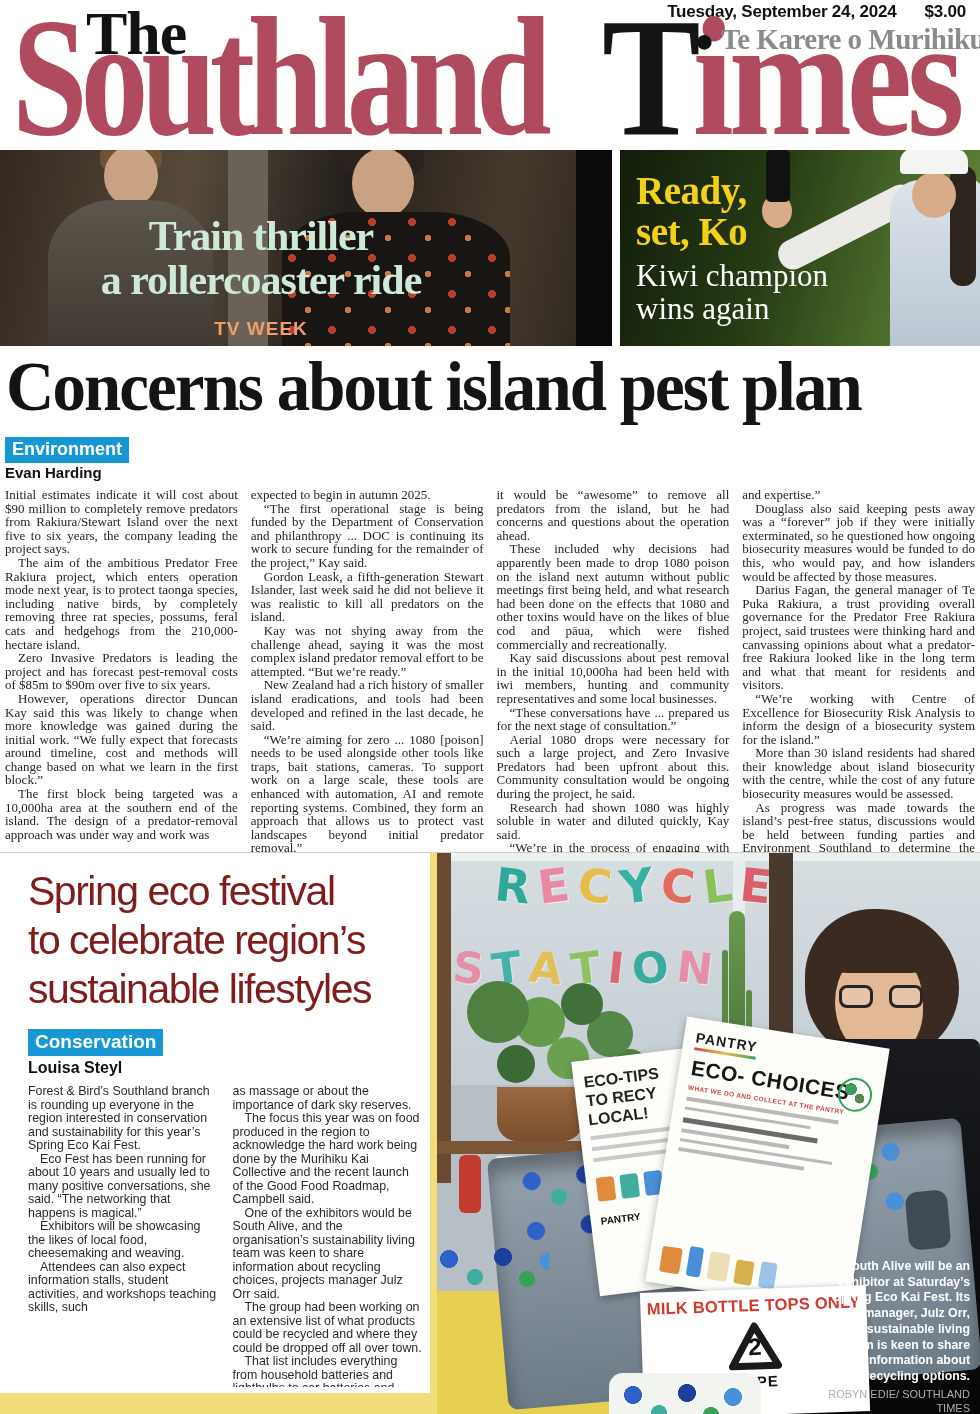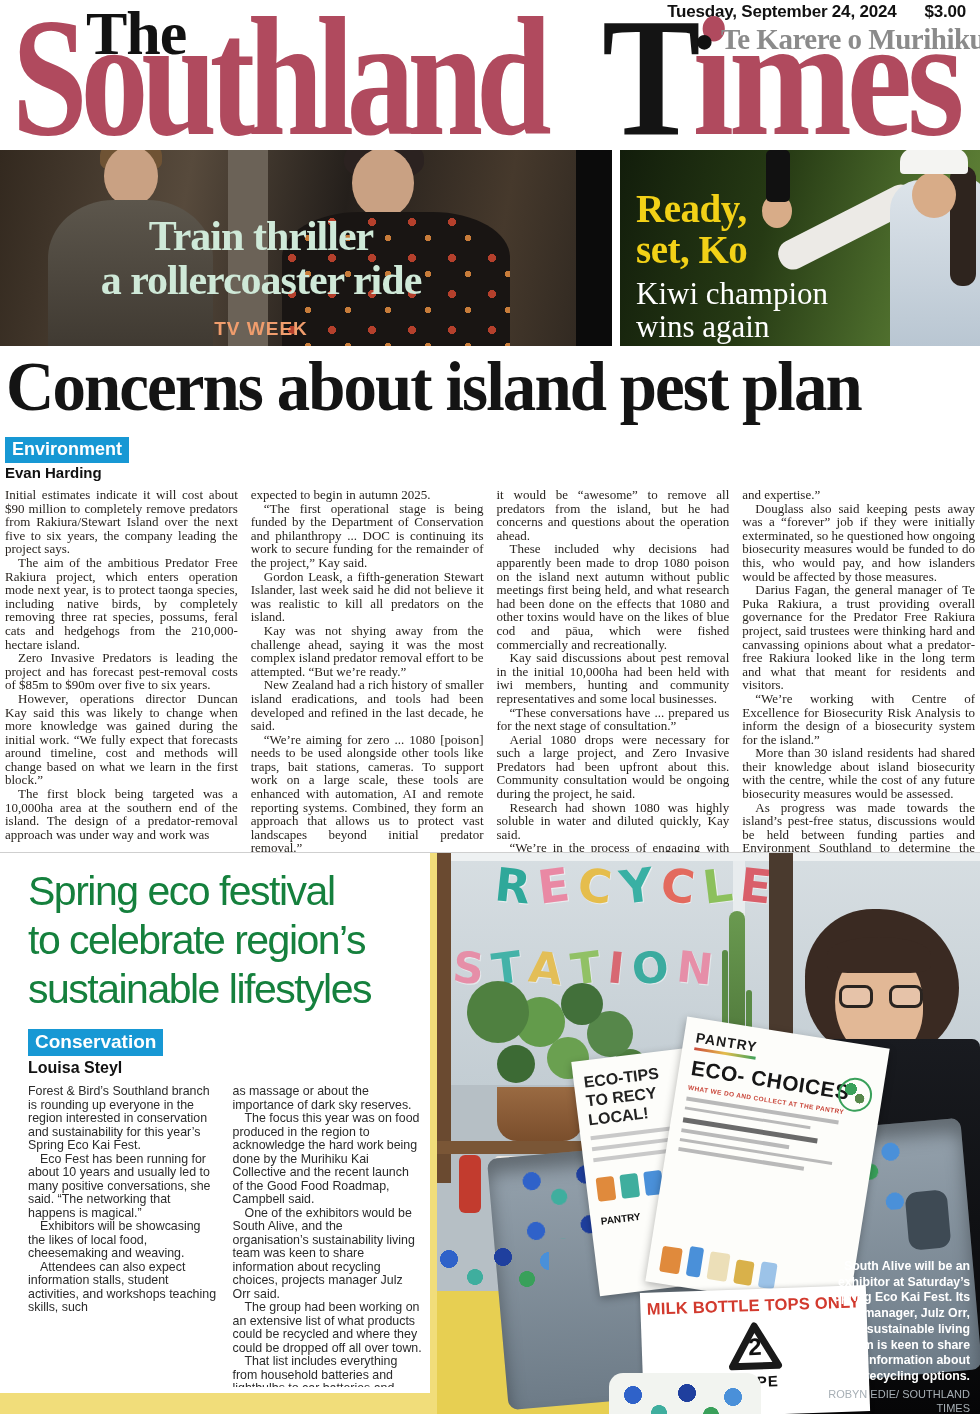--- a/index.html
+++ b/index.html
@@ -48,21 +48,21 @@
         color:#cfe9d8;letter-spacing:-1px;}
   .tv-sec{margin-top:16px;font-weight:bold;font-size:19px;color:#f09d6d;letter-spacing:1px;}
 
   .golf-arm{left:152px;top:62px;width:150px;height:30px;background:#eceae6;transform:rotate(-27deg);border-radius:14px;}
   .golf-hand{left:142px;top:44px;width:30px;height:34px;background:#d8ac88;border-radius:50%;}
   .golf-phone{left:146px;top:0px;width:24px;height:52px;background:#111;border-radius:5px;}
   .golf-torso{left:270px;top:30px;width:92px;height:166px;background:linear-gradient(#dde4ea,#b9c6d2);border-radius:30px 10px 0 0;}
   .golf-cap{left:280px;top:-2px;width:68px;height:26px;background:#f4f4f2;border-radius:14px 14px 4px 4px;}
   .golf-face{left:292px;top:22px;width:44px;height:46px;background:#d8ac88;border-radius:50%;}
   .golf-hair{left:330px;top:16px;width:26px;height:120px;background:#2e241e;border-radius:12px;}
-  .sport-text{left:16px;top:38px;}
+  .sport-text{left:16px;top:20px;}
   .sport-h{font-family:"Liberation Serif",serif;font-weight:bold;font-size:39px;line-height:41px;
            color:#f2d117;letter-spacing:-.5px;}
   .sport-sub{font-family:"Liberation Serif",serif;font-size:31px;line-height:33px;color:#fff;margin-top:7px;}
   .sport-sec{margin-top:20px;font-weight:bold;font-size:17px;color:#d3d63b;letter-spacing:.5px;}
 
   
   .headline{left:6px;top:348px;width:974px;font-family:"Liberation Serif",serif;font-weight:bold;
             font-size:69px;letter-spacing:-2px;color:#141414;white-space:nowrap;
             transform:scaleX(.97);transform-origin:left top;}
   .kicker{background:#1798d4;color:#fff;font-weight:bold;font-size:18px;padding:2px 7px 3px;}
@@ -71,21 +71,21 @@
   .lead-byline{left:5px;top:464px;}
   .cols{left:5px;top:488px;width:970px;height:364px;display:flex;gap:13px;overflow:hidden;}
   .col{flex:1;font-family:"Liberation Serif",serif;font-size:13px;line-height:13.6px;
        color:#29241f;text-align:justify;}
   .col p{margin:0;}
   .col p + p{text-indent:13px;font-family:Liberation Serif, serif;}
 
   
   .feature{left:0;top:852px;width:980px;height:562px;background:#f1dd7a;border-top:1px solid #cfcfcf;box-sizing:border-box;}
   .f-panel{left:0;top:0;width:430px;height:540px;background:#fff;}
-  .f-headline{left:28px;top:14px;width:400px;font-size:41px;line-height:49px;color:#15803d;
+  .f-headline{left:28px;top:14px;width:400px;font-size:41px;line-height:49px;color:#7f1d1d;
               letter-spacing:-1.5px;white-space:pre-line;}
   .f-kicker{left:28px;top:176px;font-size:19px;}
   .f-byline{left:28px;top:206px;font-size:16px;}
   .f-cols{left:28px;top:232px;width:394px;height:302px;display:flex;gap:15px;overflow:hidden;}
   .f-col{flex:1;font-size:12.4px;line-height:13.5px;color:#2b2b2b;}
   .f-col p{margin:0;}
   .f-col p + p{text-indent:12px;}
 
   
   .photo{left:437px;top:0;width:543px;height:562px;overflow:hidden;background:#b6bfc5;}

